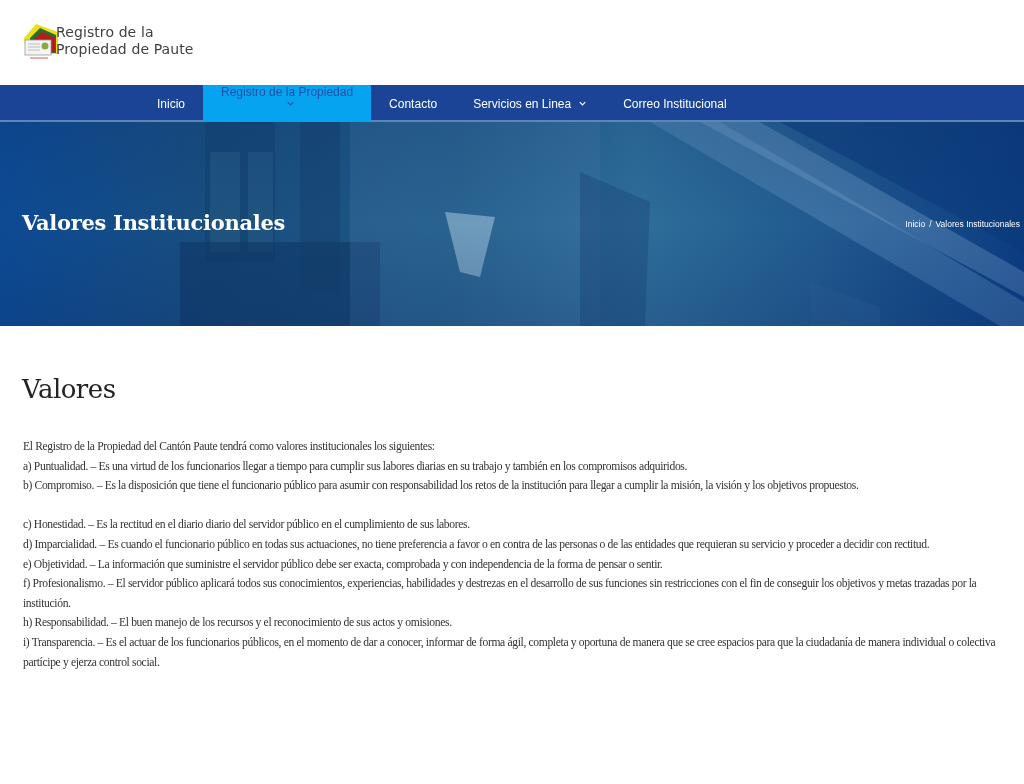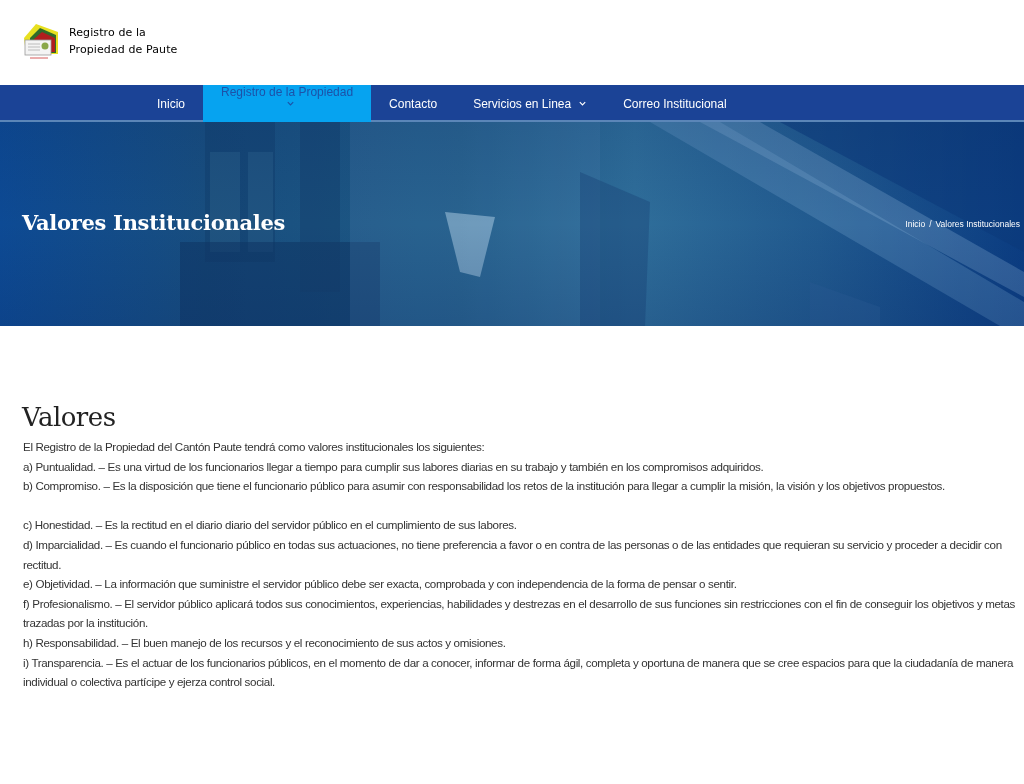--- a/index.html
+++ b/index.html
@@ -1,40 +1,40 @@
 <!DOCTYPE html>
 <html><head>
   <meta charset="utf-8">
   <style>
     * { box-sizing: border-box; margin: 0; padding: 0; }
     html, body { width: 1024px; height: 784px; overflow: hidden; background: #ffffff; }
     body { font-family: "Liberation Sans", sans-serif; color: #222; }
 
     .header { height: 85px; position: relative; background: #fff; }
     .logo { position: absolute; left: 22px; top: 20px; width: 38px; height: 40px; }
-    .logo-text { position: absolute; left: 69px; top: 24px; font-family: "DejaVu Sans", sans-serif; font-size: 11px; line-height: 17px; color: #000000; letter-spacing: 0.1px; }
+    .logo-text { position: absolute; left: 56px; top: 24px; font-family: "DejaVu Sans", sans-serif; font-size: 14px; line-height: 17px; color: #404040; letter-spacing: 0.1px; }
 
     .nav { position: absolute; top: 85px; left: 0; width: 1024px; height: 37px; background: #1b4396; border-bottom: 2px solid #5b86b8; }
     .nav-inner { position: absolute; left: 139px; top: 0; height: 37px; display: flex; }
     .nav-item { height: 37px; display: flex; align-items: center; padding: 0 18px; color: #ffffff; font-size: 12px; white-space: nowrap; cursor: pointer; }
     .nav-item.active { background: #06a3f0; color: #1d52a8; flex-direction: column; }
     .nav-item .chev { margin-left: 7px; width: 9px; height: 9px; display: inline-block; }
     .nav-item .chev svg { display: block; }
 
     .hero { position: absolute; top: 122px; left: 0; width: 1024px; height: 204px; overflow: hidden;
       background: linear-gradient(90deg, #0d4a94 0%, #184e7f 20%, #1e5a85 45%, #2f6e9a 62%, #215a8f 80%, #0b3d82 100%); }
     .hero-shade { position: absolute; inset: 0; background: linear-gradient(180deg, rgba(10,40,100,0.15) 0%, rgba(10,40,100,0) 50%, rgba(10,40,100,0.2) 100%); }
     .hero svg.bg { position: absolute; inset: 0; }
     .hero-title { position: absolute; left: 22px; top: 88px; font-family: "DejaVu Serif", serif; font-size: 21px; color: #ffffff; letter-spacing: -0.3px; }
     .breadcrumb { position: absolute; right: 4px; top: 97px; font-size: 8.5px; color: #ffffff; display: flex; gap: 4px; }
     .breadcrumb a { color: #fff; text-decoration: none; }
 
     .content { position: absolute; top: 326px; left: 0; width: 1024px; }
-    .section-title { position: absolute; left: 22px; top: 48px; font-family: "DejaVu Serif", serif; font-size: 26px; color: #222; font-weight: normal; letter-spacing: -0.5px; margin-top: 28px; }
-    .body-text { position: absolute; left: 23px; top: 111px; width: 1000px; font-family: Liberation Sans, sans-serif; font-size: 11.6px; line-height: 19.6px; color: #333; letter-spacing: -0.35px; }
+    .section-title { position: absolute; left: 22px; top: 48px; font-family: "DejaVu Serif", serif; font-size: 26px; color: #222; font-weight: normal; letter-spacing: -0.5px; }
+    .body-text { position: absolute; left: 23px; top: 111px; width: 1000px; font-family: Liberation Serif, serif; font-size: 11.6px; line-height: 19.6px; color: #333; letter-spacing: -0.35px; }
     .body-text p { margin: 0; }
     .body-text .gap { height: 19.6px; }
   </style>
 </head>
 <body>
 
 <div class="header">
   <div class="logo">
     <svg width="38" height="40" viewBox="0 0 38 40">
       <polygon points="2,18 14,4 36,12 36,34 4,34" fill="#e8e020"></polygon>

